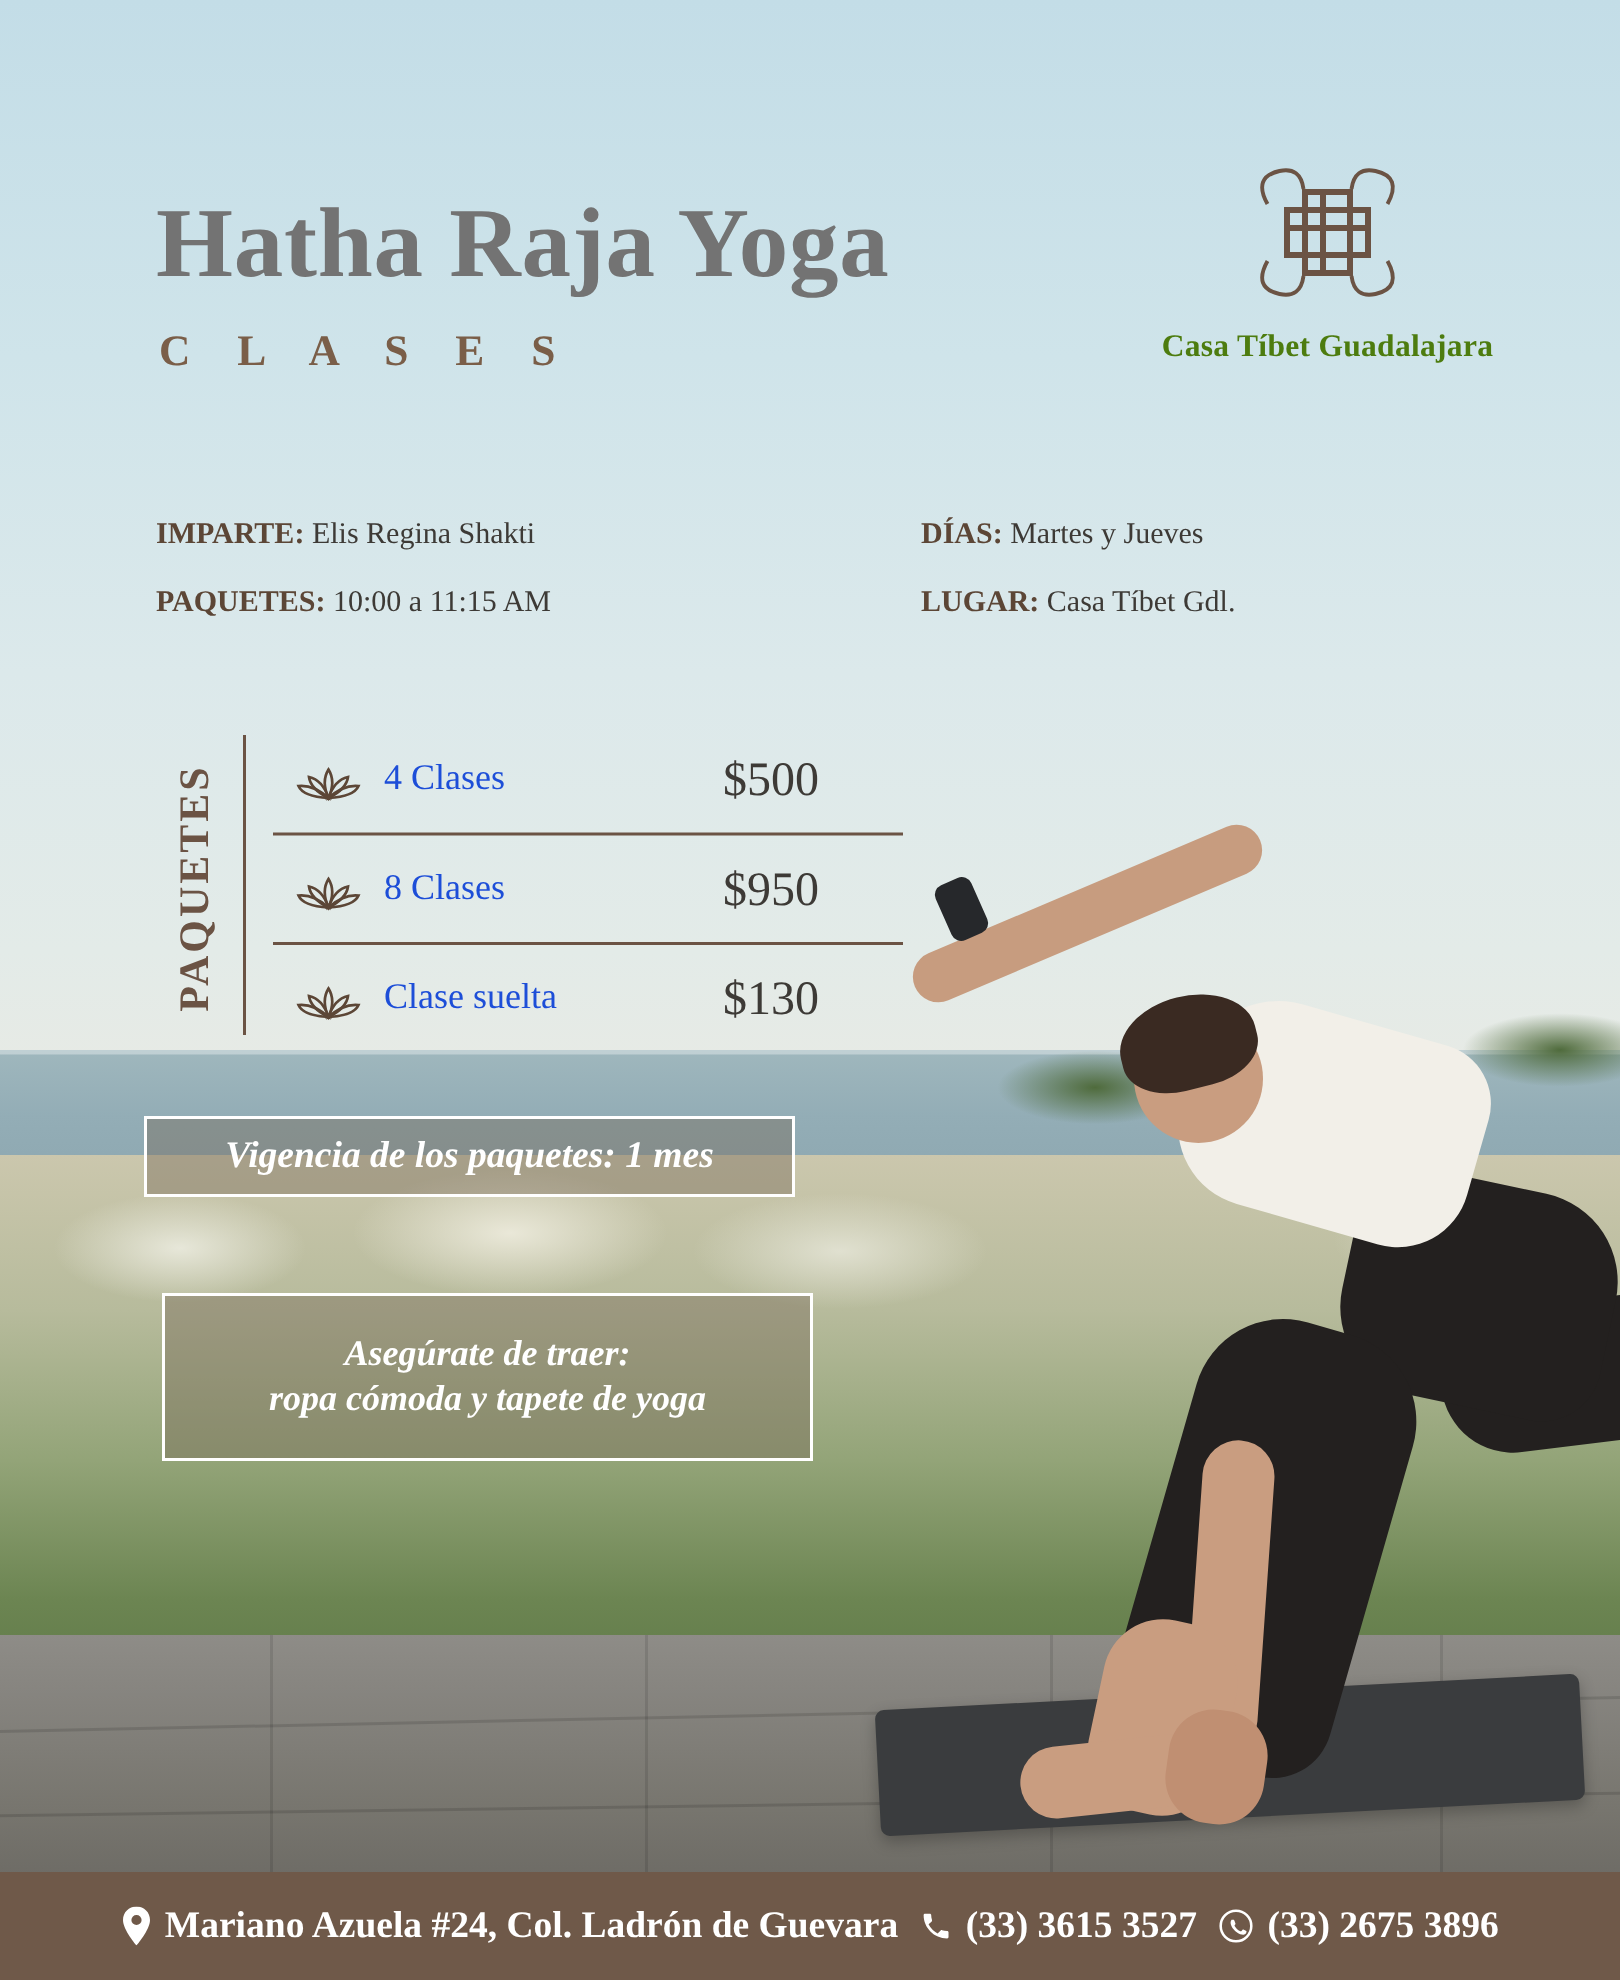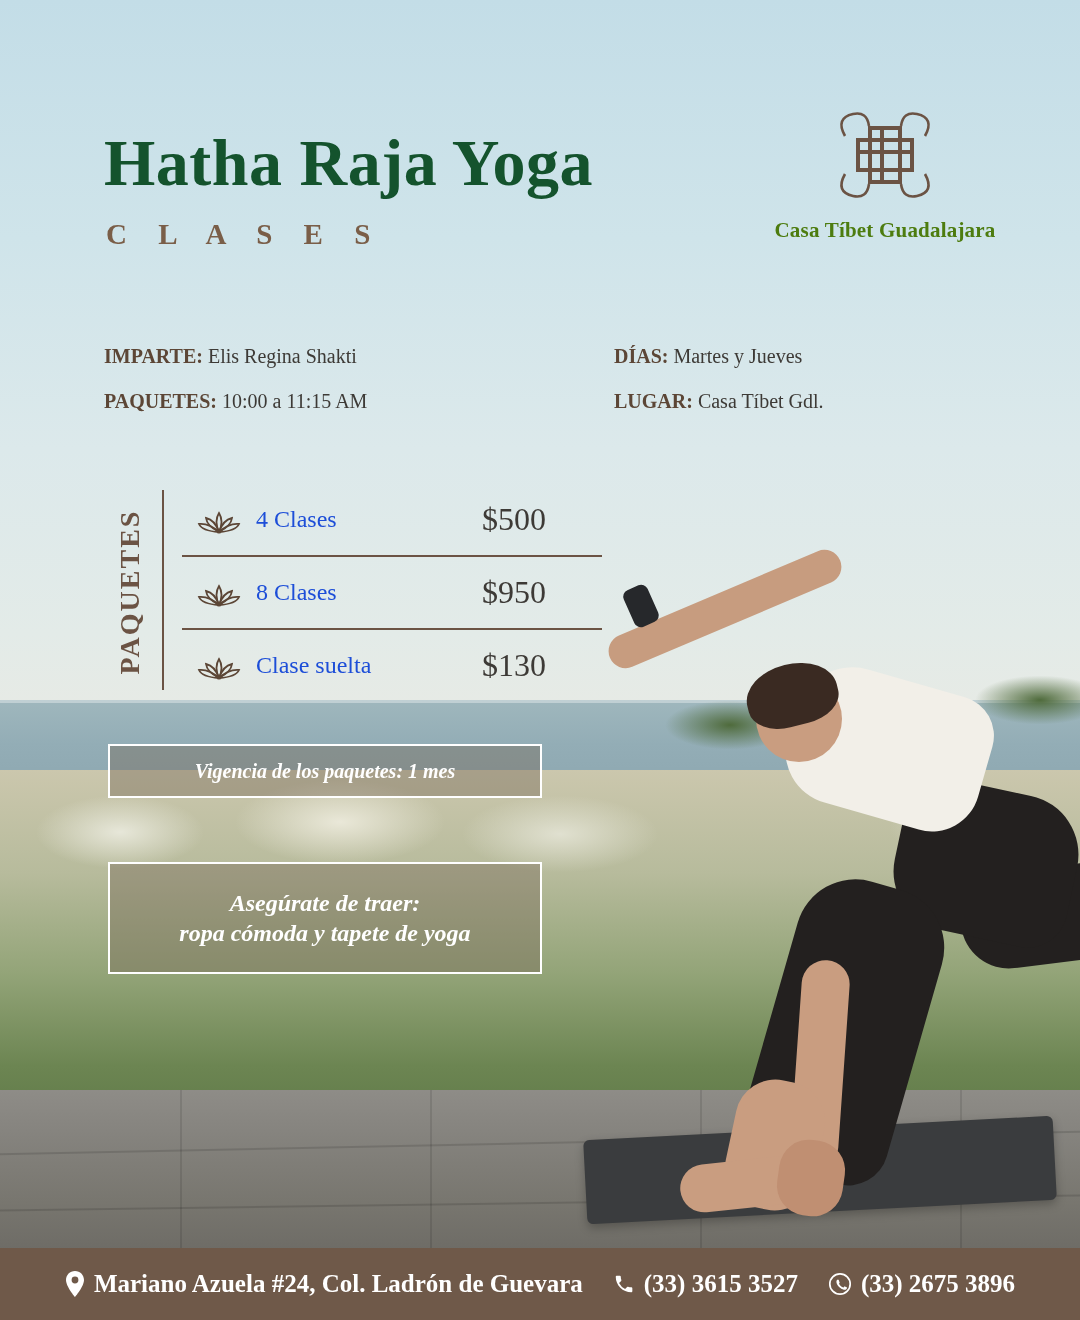--- a/index.html
+++ b/index.html
@@ -207,21 +207,21 @@
 
   
   .content { position: absolute; inset: 0; }
 
   .title {
     position: absolute;
     left: 104px;
     top: 130px;
     font-size: 66px;
     font-weight: bold;
-    color: #14532d;
+    color: #737373;
     letter-spacing: 0.5px;
     line-height: 1;
     white-space: nowrap;
   }
   .subtitle {
     position: absolute;
     left: 106px;
     top: 218px;
     font-size: 29px;
     font-weight: bold;
@@ -323,46 +323,46 @@
     color: #ffffff;
     font-style: italic;
     font-weight: bold;
     text-align: center;
     display: flex;
     align-items: center;
     justify-content: center;
     line-height: 1.25;
   }
   .note-1 {
-    left: 108px;
+    left: 96px;
     top: 744px;
     width: 430px;
     height: 50px;
-    font-size: 20px;
+    font-size: 25px;
     font-style: italic;
   }
   .note-2 {
     left: 108px;
     top: 862px;
     width: 430px;
     height: 108px;
     font-size: 24px;
   }
 
   .footer {
     position: absolute;
     left: 0;
     right: 0;
     bottom: 0;
     height: 72px;
     background: #6f5949;
     display: flex;
     align-items: center;
     justify-content: center;
-    gap: 30px;
+    gap: 14px;
     color: #ffffff;
   }
   .foot-item {
     display: flex;
     align-items: center;
     gap: 9px;
     font-size: 25px;
     font-weight: bold;
     white-space: nowrap;
   }

